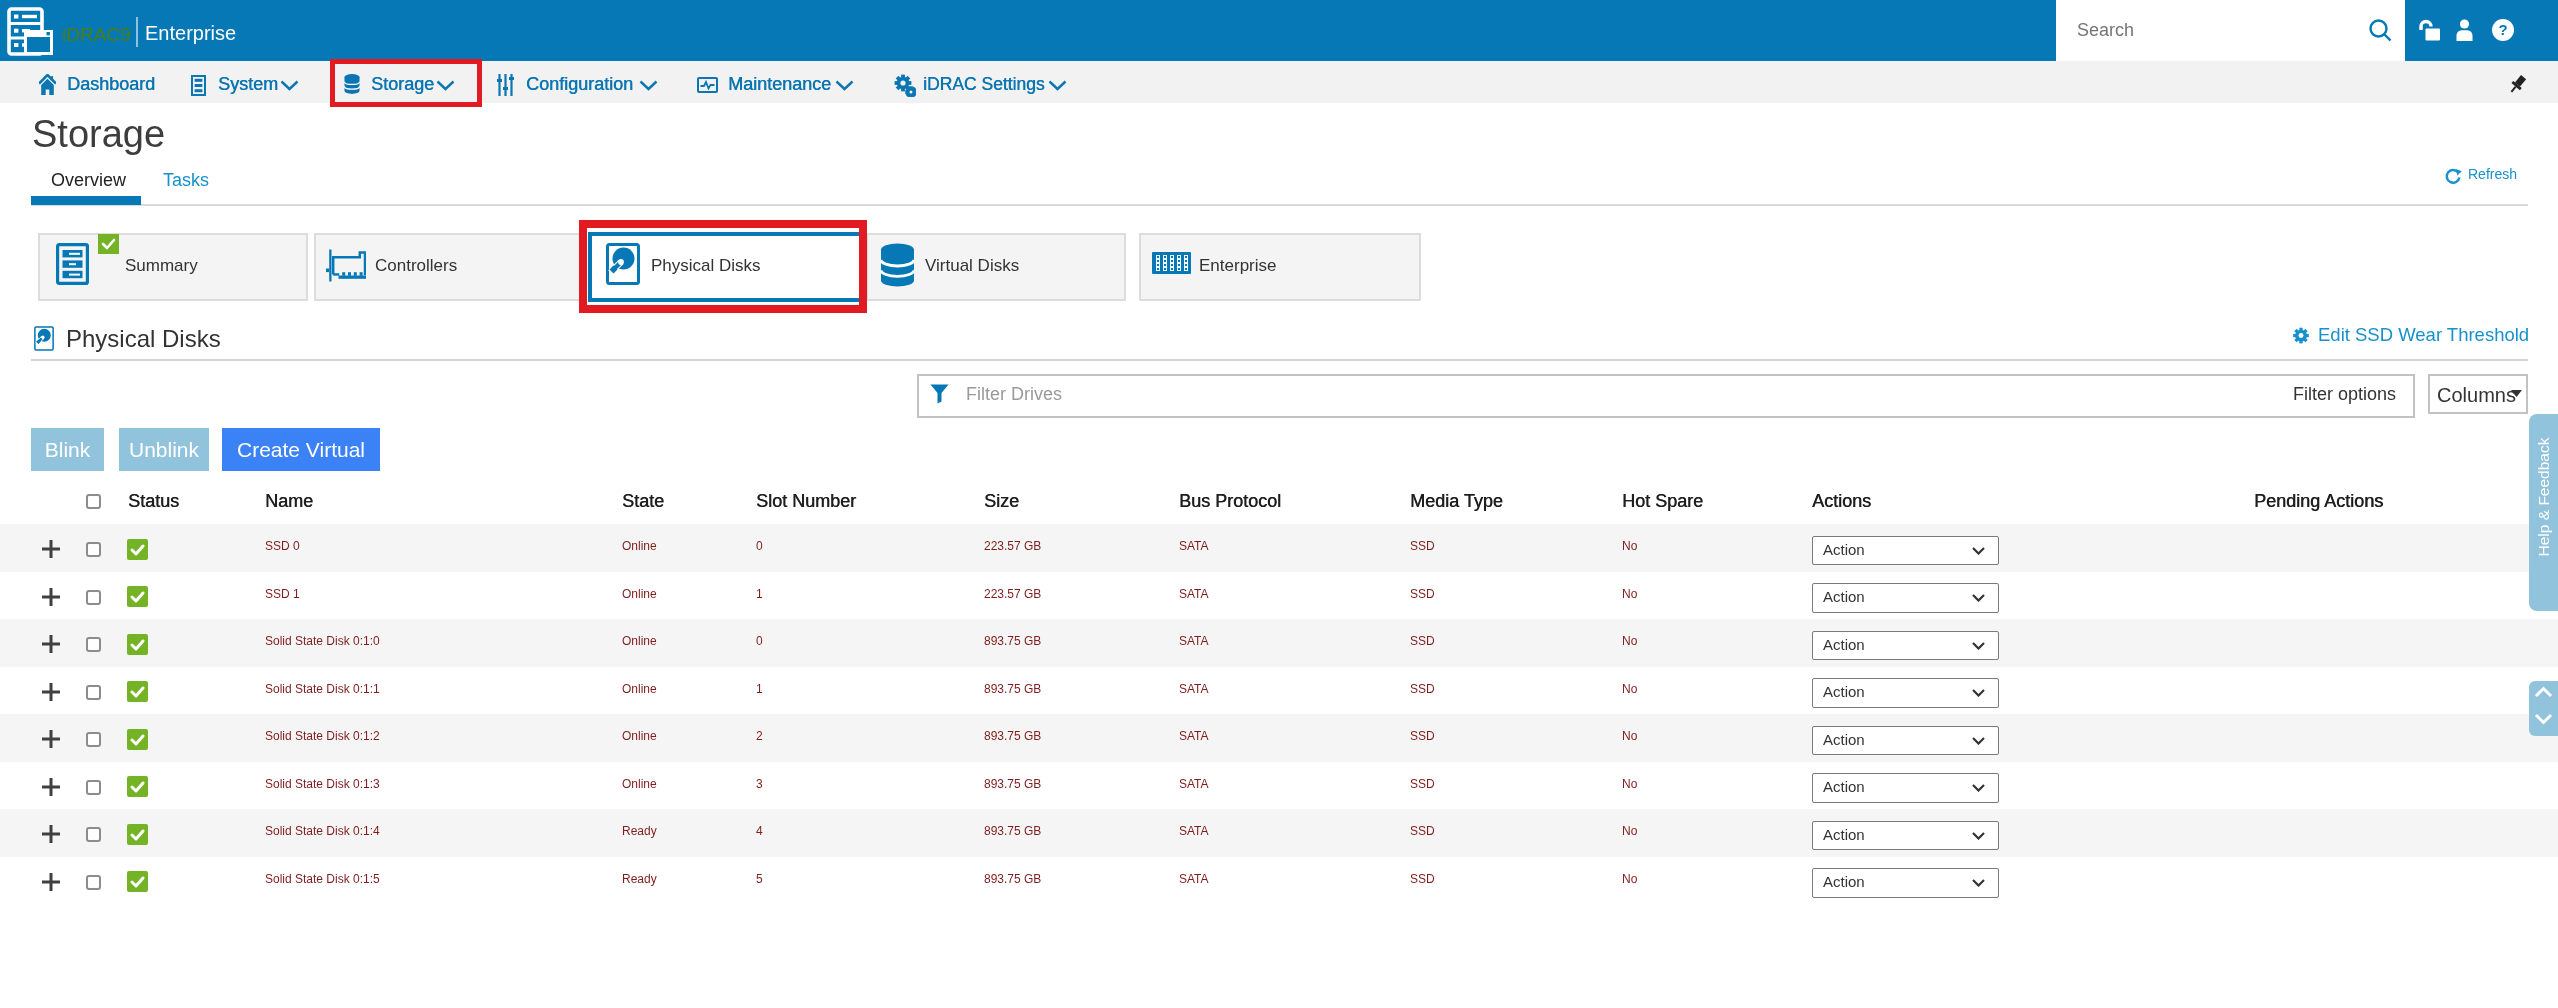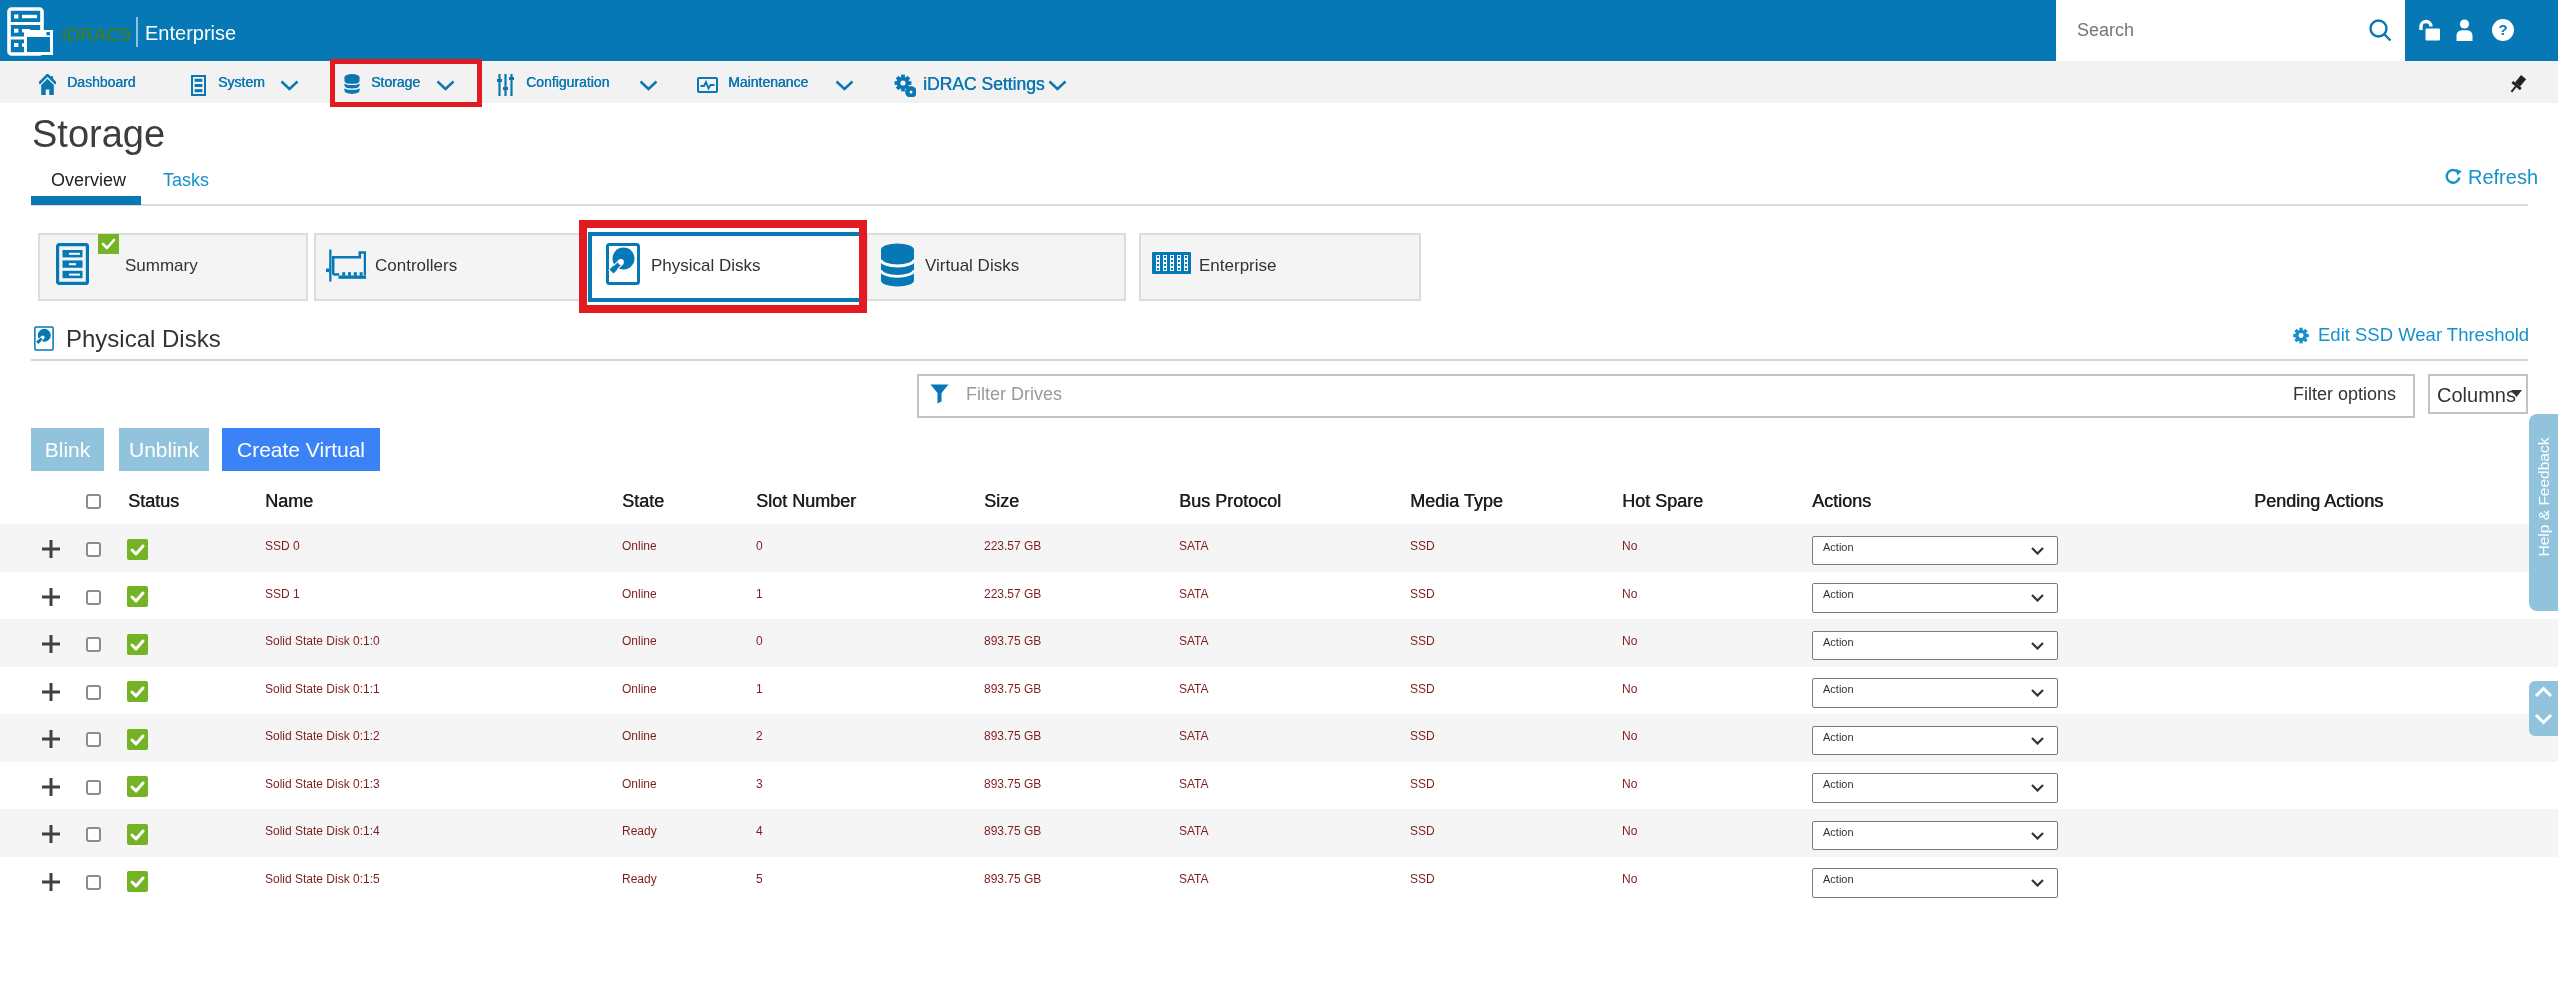--- a/index.html
+++ b/index.html
@@ -1,22 +1,22 @@
 <!DOCTYPE html>
 <html><head><meta charset="utf-8"><style>
 * {margin:0;padding:0;box-sizing:border-box}
 body {font-family:"Liberation Sans",sans-serif;background:#fff}
 #page {position:relative;width:2558px;height:1008px;overflow:hidden;background:#fff}
 .abs {position:absolute}
 .cb {border:2px solid #8c8c8c;border-radius:3px;background:#fff}
 .bt {font-size:12px;color:#7f1d1d}
 .ht {font-size:18px;font-weight:400;color:#1f1f1f;text-shadow:0.55px 0 0 #1f1f1f}
-.navtxt {font-size:14px;font-weight:400;color:#0b76b2;top:74px;text-shadow:0.4px 0 0 #0b76b2}
+.navtxt {font-size:18px;font-weight:400;color:#0b76b2;top:74px;text-shadow:0.4px 0 0 #0b76b2}
 .cardtxt {font-size:17px;color:#333333;top:256px}
-.sel {width:246px;height:29.5px;border:1.5px solid #7a7a7a;border-radius:2px;background:#fff;font-size:11px;color:#333;padding:4px 0 0 10px}
+.sel {width:187px;height:29.5px;border:1.5px solid #7a7a7a;border-radius:2px;background:#fff;font-size:15px;color:#333;padding:4px 0 0 10px}
 .btn {color:#fff;font-size:21px;text-align:center;top:428px;height:43px;line-height:43px}
 </style></head><body>
 <div id="page">
 
 <div class="abs" style="left:0;top:0;width:2558px;height:61px;background:#0578b5"></div>
 <svg class="abs" style="left:6px;top:7px" width="48" height="50" viewBox="0 0 48 50">
 <rect x="3" y="2" width="33" height="45" rx="2.5" fill="none" stroke="#fff" stroke-width="3.6"></rect>
 <path d="M3 16.5 H36 M3 31 H36" stroke="#fff" stroke-width="2.8"></path>
 <rect x="8" y="7.5" width="4.4" height="4" fill="#fff"></rect>
       <rect x="16" y="7.8" width="15" height="3.4" fill="#fff"></rect>
@@ -131,21 +131,21 @@
 
 <div class="abs" style="left:32px;top:113px;font-size:38px;color:#3d3d3d">Storage</div>
 <div class="abs" style="left:51px;top:170px;font-size:18px;color:#222">Overview</div>
 <div class="abs" style="left:163px;top:170px;font-size:18px;color:#1691cb">Tasks</div>
 <div class="abs" style="left:31px;top:204px;width:2497px;height:2px;background:#d9d9d9"></div>
 <div class="abs" style="left:31px;top:196px;width:110px;height:9px;background:#0578b5"></div>
 <svg class="abs" style="left:2444px;top:168px" width="18" height="18" viewBox="0 0 18 18">
       <path d="M14 4.2 A6.4 6.4 0 1 0 15.4 9.6" fill="none" stroke="#1691cb" stroke-width="2.4"></path>
       <path d="M12.2 1 L17.8 3.2 L13.2 7.6 Z" fill="#1691cb"></path>
     </svg>
-<div class="abs" style="left:2468px;top:166px;font-size:20px;color:#1691cb">Refresh</div>
+<div class="abs" style="left:2468px;top:166px;font-size:14px;color:#1691cb">Refresh</div>
 
 <div class="abs" style="left:38px;top:233px;width:270px;height:68px;background:#f4f4f4;border:2px solid #dcdcdc"></div>
 <div class="abs" style="left:314px;top:233px;width:272px;height:68px;background:#f4f4f4;border:2px solid #dcdcdc"></div>
 <div class="abs" style="left:588px;top:232px;width:277px;height:70px;background:#fff;border:4px solid #0578b5"></div>
 <div class="abs" style="left:866px;top:233px;width:260px;height:68px;background:#f4f4f4;border:2px solid #dcdcdc"></div>
 <div class="abs" style="left:1139px;top:233px;width:282px;height:68px;background:#f4f4f4;border:2px solid #dcdcdc"></div>
 <svg class="abs" style="left:56px;top:243px" width="33" height="42" viewBox="0 0 33 42">
       <rect x="1.6" y="1.6" width="29.8" height="38.8" rx="1.5" fill="none" stroke="#0578b5" stroke-width="3.2"></rect>
       <g fill="#0578b5">
         <rect x="6.5" y="7" width="20" height="7.4"></rect>

